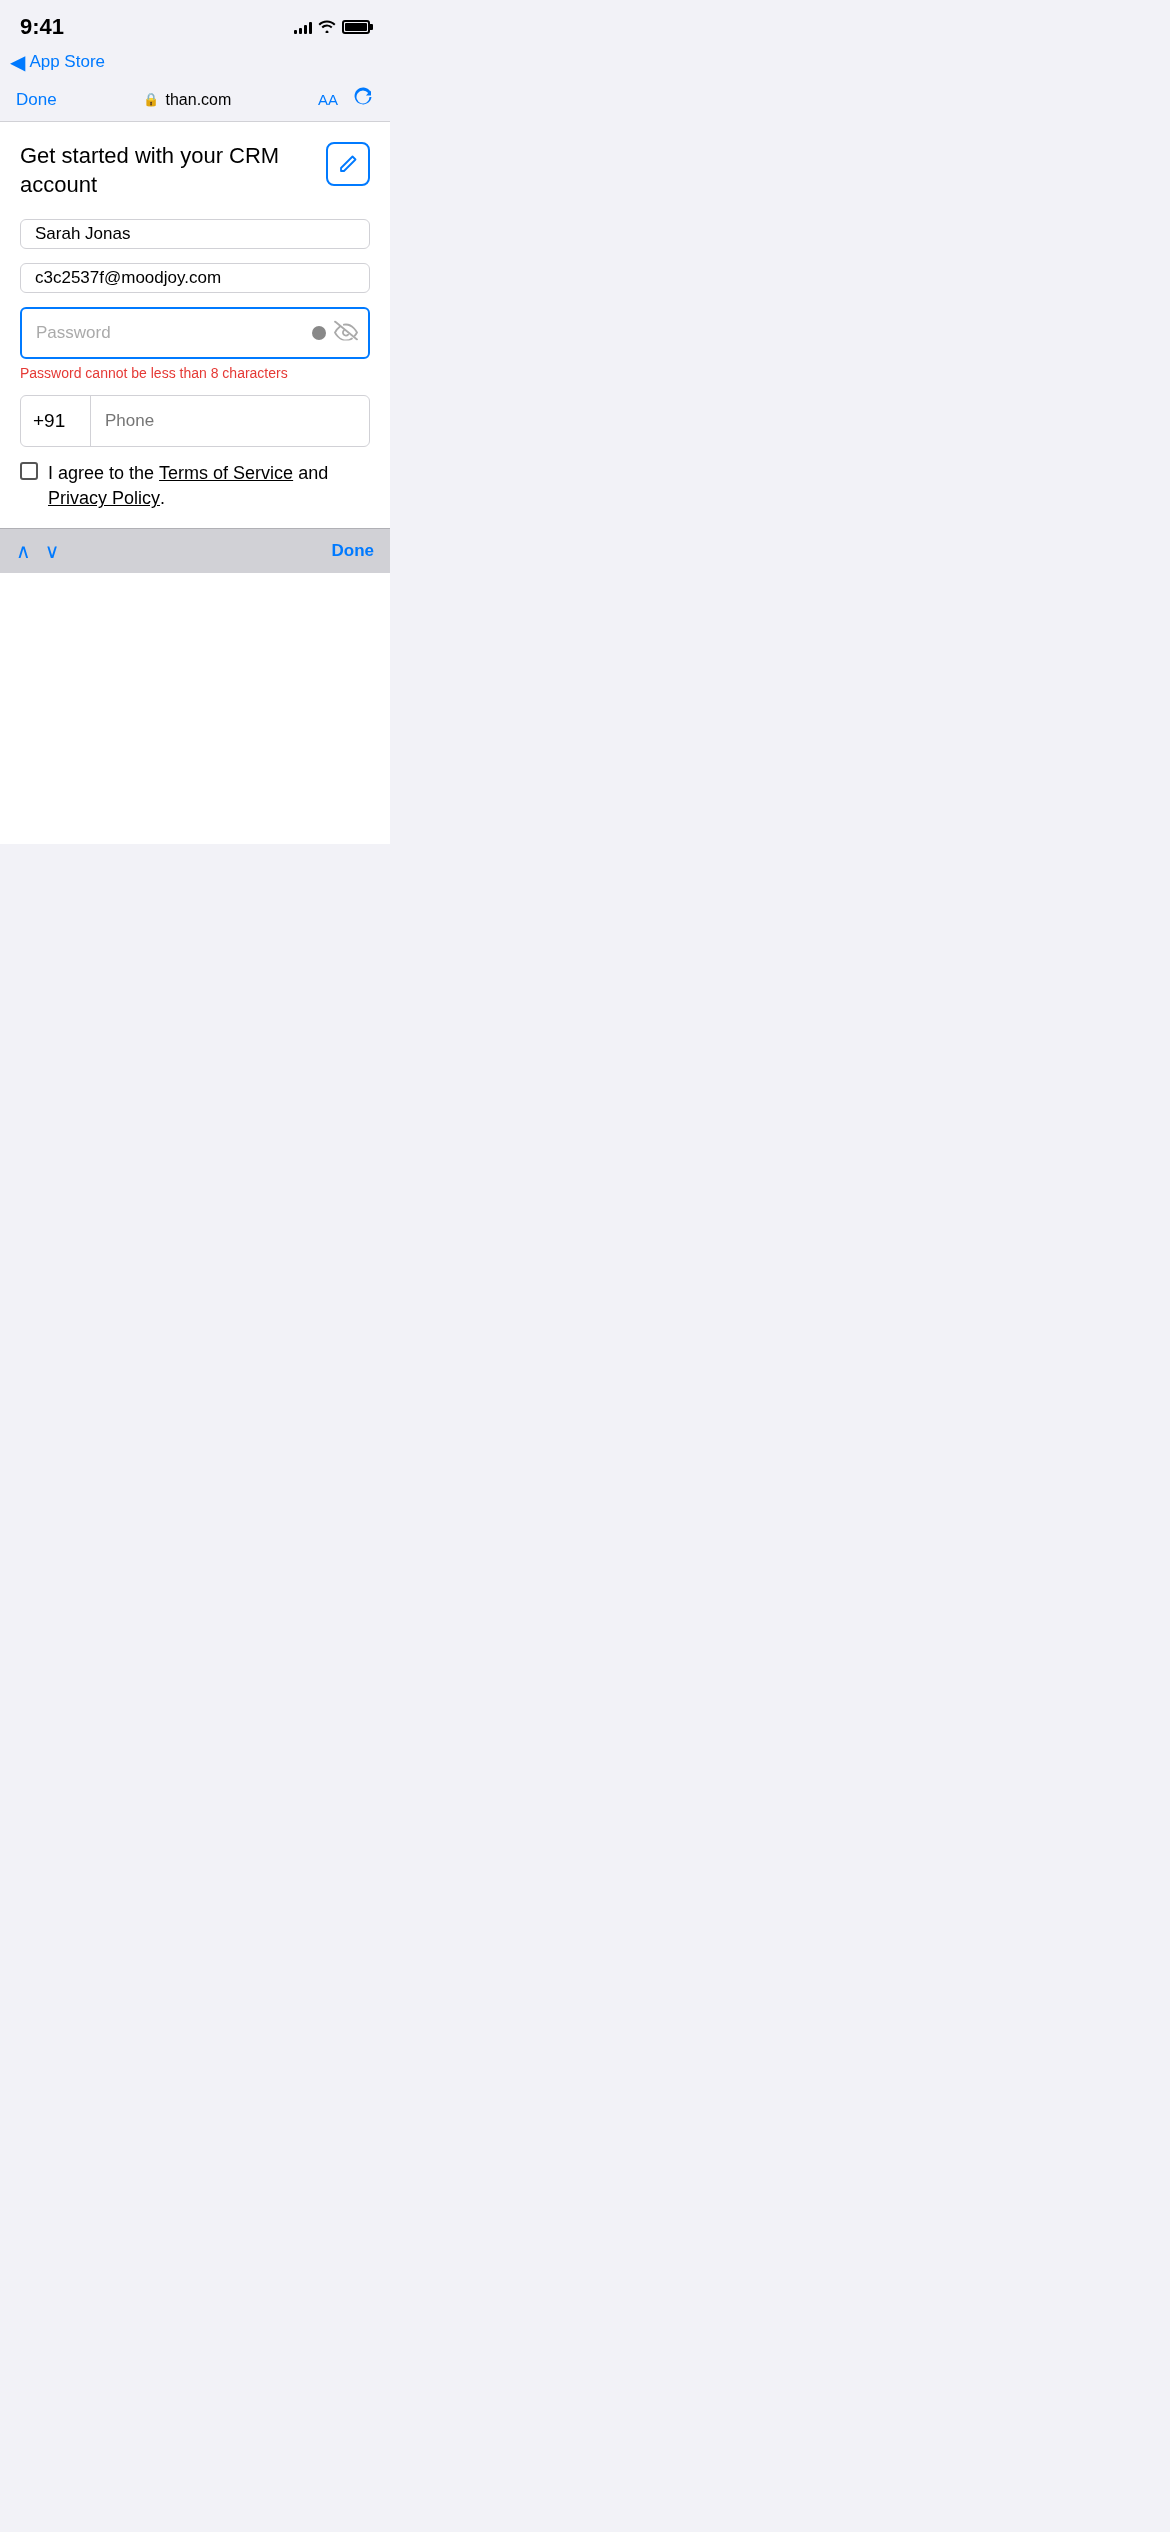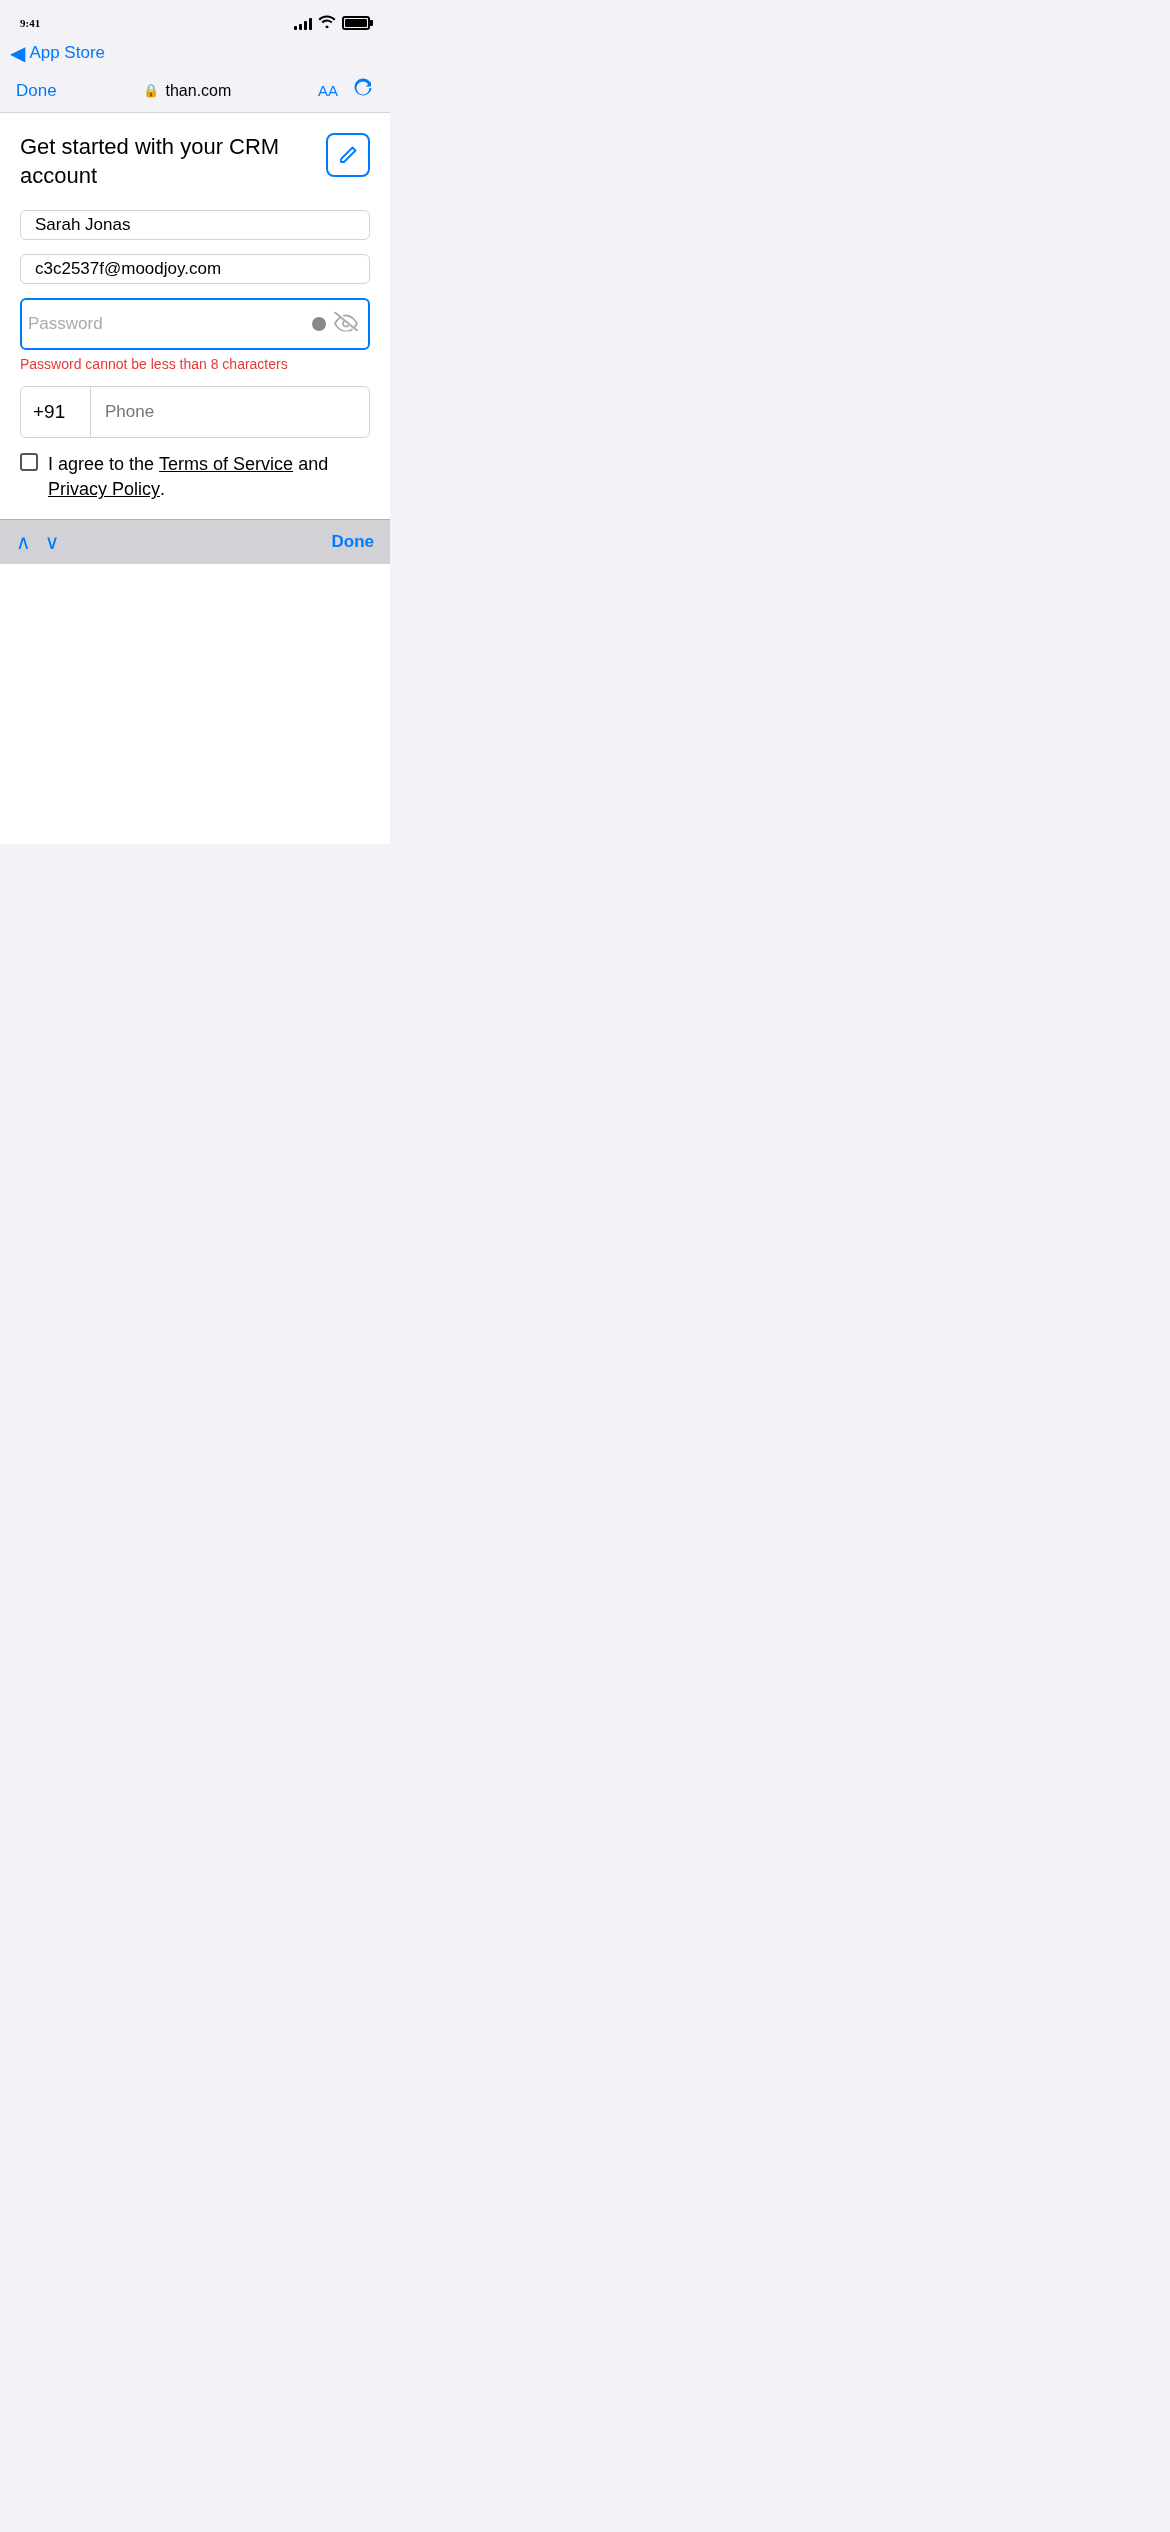--- a/index.html
+++ b/index.html
@@ -17,24 +17,23 @@
     
     .status-bar {
       display: flex;
       justify-content: space-between;
       align-items: center;
       padding: 14px 20px 6px 20px;
       background: #f2f2f7;
       height: 48px;
     }
     .status-time {
-      font-size: 11px;
+      font-size: 22px;
       font-weight: 600;
       color: #000;
-      font-family: Liberation Serif, serif;
     }
     .status-icons {
       display: flex;
       align-items: center;
       gap: 6px;
     }
     .signal-bars {
       display: flex;
       align-items: flex-end;
       gap: 2px;
@@ -184,21 +183,21 @@
       outline: none;
     }
 
     .password-wrapper {
       position: relative;
       margin-bottom: 6px;
     }
     .password-wrapper input {
       border: 2px solid #007aff;
       border-radius: 6px;
-      padding: 14px 70px 14px 6px;
+      padding: 14px 70px 14px 14px;
       font-size: 17px;
       color: #888;
       width: 100%;
       outline: none;
       background: #fff;
     }
     .password-wrapper input::placeholder {
       color: #aaa;
     }
     .password-dot {

